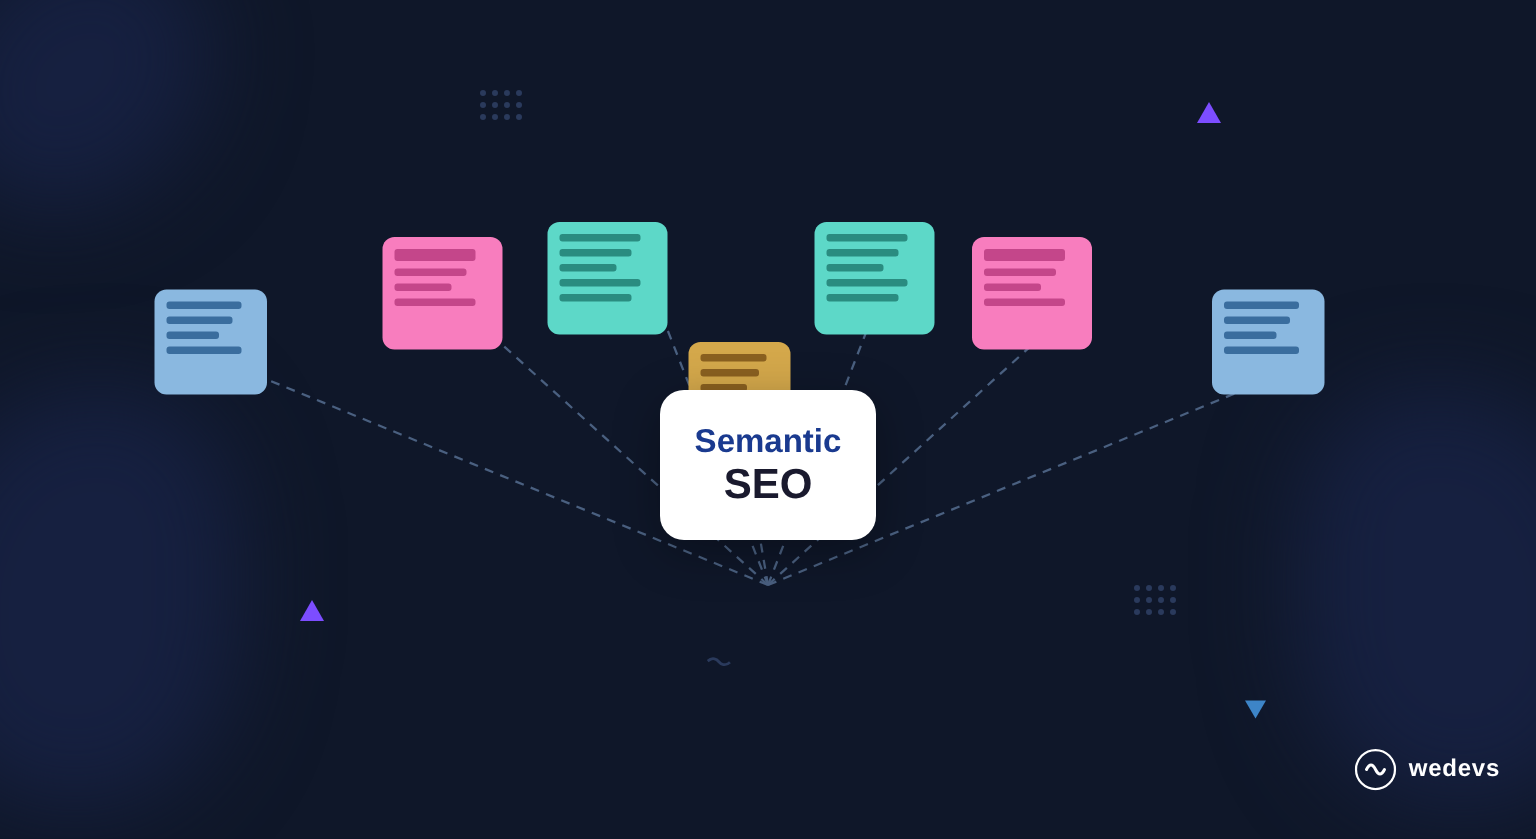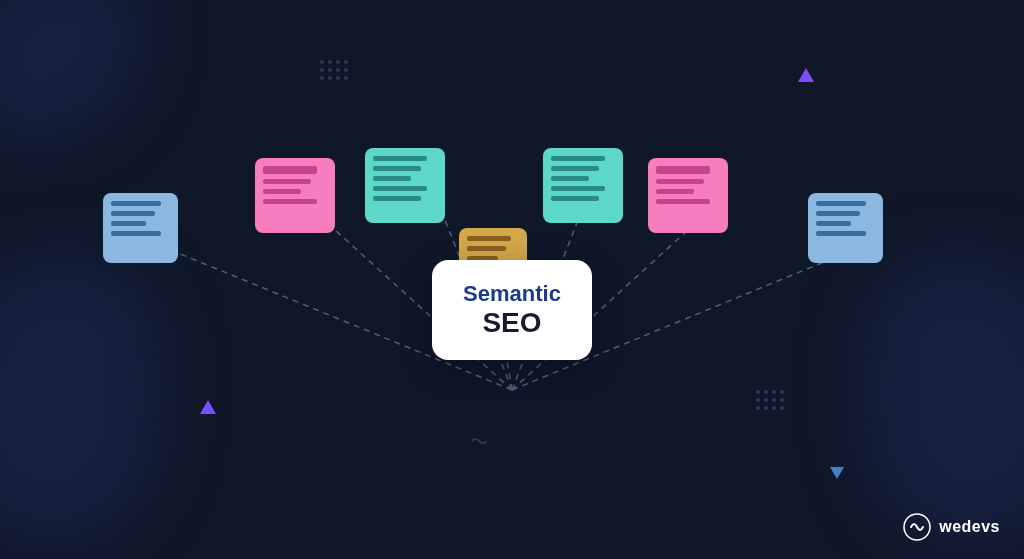--- a/index.html
+++ b/index.html
@@ -108,21 +108,21 @@
       bottom: 105px;
       left: 470px;
       color: #2a3a5c;
       font-size: 18px;
       transform: rotate(10deg);
     }
 
     
     .center-card {
       position: absolute;
-      width: 160px;
+      width: 144px;
       height: 100px;
       background: white;
       border-radius: 16px;
       display: flex;
       flex-direction: column;
       align-items: center;
       justify-content: center;
       left: 50%;
       top: 50%;
       transform: translate(-50%, -20%);
@@ -220,21 +220,21 @@
       left: 0;
       width: 100%;
       height: 100%;
       z-index: 3;
       pointer-events: none;
     }
 
     
     .wedevs-logo {
       position: absolute;
-      bottom: 18px;
+      bottom: 32px;
       right: 24px;
       display: flex;
       align-items: center;
       gap: 8px;
       z-index: 20;
     }
     .wedevs-icon {
       width: 28px;
       height: 28px;
     }

